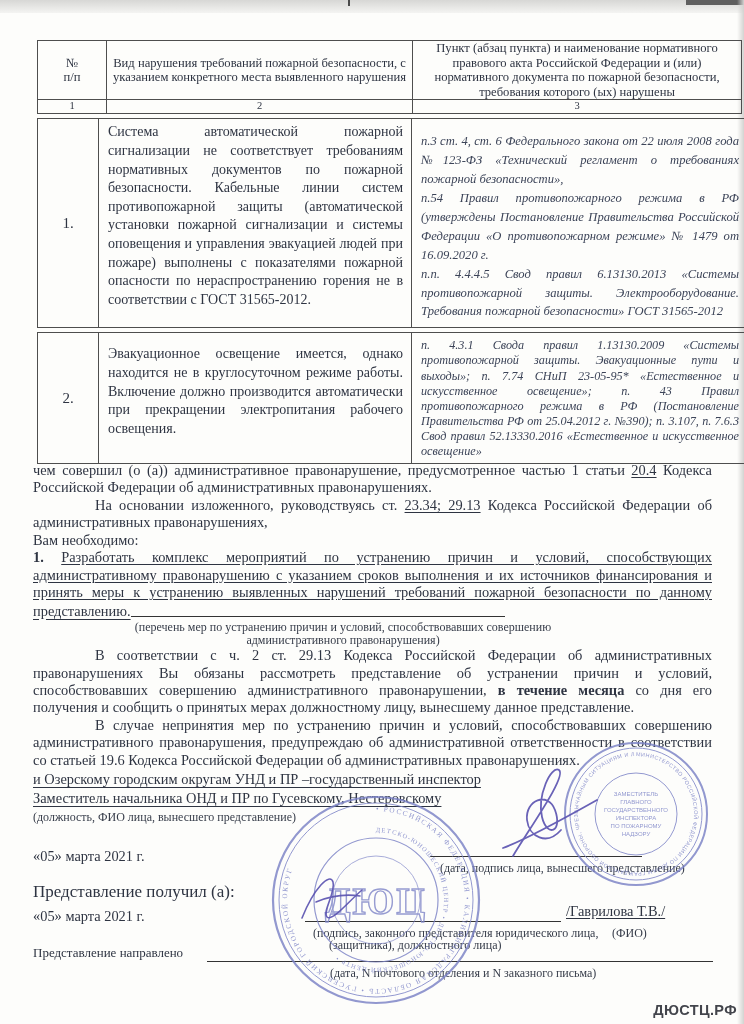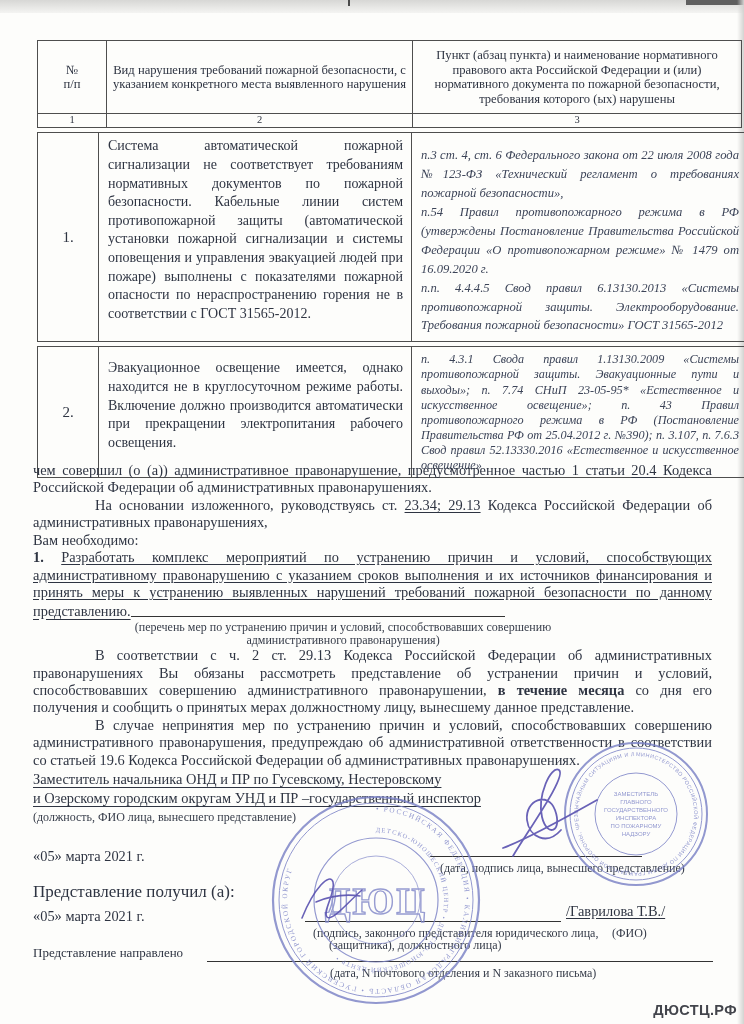--- a/index.html
+++ b/index.html
@@ -10,21 +10,21 @@
             background:linear-gradient(#d7d7d5,#f4f4f2);}
   .scan-corner{position:absolute;top:0;right:0;width:58px;height:5px;background:#5f5f5f;}
   .scan-tick{position:absolute;top:0;left:348px;width:2px;height:6px;background:#4a4a4a;}
   .scan-right{position:absolute;top:0;right:0;width:7px;height:100%;
               background:linear-gradient(to left,#d3d3d1,rgba(244,244,242,0));}
   
   .tblwrap{position:absolute;top:40px;left:37px;width:671px;}
   table{border-collapse:collapse;width:671px;table-layout:fixed;}
   td{border:1.6px solid #4e4e4e;vertical-align:top;}
   .c1{width:58px;}.c2{width:295px;}.c3{width:318px;}
-  .hdr td{text-align:center;font-size:12.6px;line-height:1.16;padding:7px 5px;vertical-align:middle;white-space:pre-line;}
+  .hdr td{text-align:center;font-size:12.6px;line-height:1.16;padding:0 5px;vertical-align:middle;white-space:pre-line;}
   .nums td{text-align:center;font-size:10.5px;line-height:12px;height:13px;padding:0;}
   .rowtbl{margin-top:4px;}
   td.numcell{text-align:center;vertical-align:middle;font-size:15px;}
   td.viol{font-size:14px;line-height:1.33;text-align:justify;padding:4px 8px 4px 9px;}
   td.viol2{padding-top:12px;}
   td.basis{font-style:italic;text-align:justify;white-space:pre-line;color:#3c4458;}
   td.basis1{font-size:12.6px;line-height:1.5;padding:13px 8px 6px 9px;}
   td.basis2{font-size:12.2px;line-height:1.24;padding:5px 8px 4px 9px;}
   
   .bodytext{position:absolute;top:462px;left:33px;width:679px;
@@ -114,22 +114,22 @@
     <p><span>чем совершил (о (а)) административное правонарушение, предусмотренное частью 1 статьи </span><span class="u">20.4</span><span> Кодекса Российской Федерации об административных правонарушениях.</span></p>
     <p class="ind"><span>На основании изложенного, руководствуясь ст. </span><span class="u">23.34; 29.13</span><span> Кодекса Российской Федерации об административных правонарушениях,</span></p>
     <p>Вам необходимо:</p>
     <p><span class="b">1.</span> <span class="u">Разработать комплекс мероприятий по устранению причин и условий, способствующих административному правонарушению с указанием сроков выполнения и их источников финансирования и принять меры к устранению выявленных нарушений требований пожарной безопасности по данному представлению.</span><span class="fill"></span></p>
     <div class="smallcap cap-center">(перечень мер по устранению причин и условий, способствовавших совершению административного правонарушения)</div>
     <p class="ind"><span>В соответствии с ч. 2 ст. 29.13 Кодекса Российской Федерации об административных правонарушениях Вы обязаны рассмотреть представление об устранении причин и условий, способствовавших совершению административного правонарушении, </span><span class="b">в течение месяца</span><span> со дня его получения и сообщить о принятых мерах должностному лицу, вынесшему данное представление.</span></p>
     <p class="ind">В случае непринятия мер по устранению причин и условий, способствовавших совершению административного правонарушения, предупреждаю об административной ответственности в соответствии со статьей 19.6 Кодекса Российской Федерации об административных правонарушениях.</p>
   </div>
 
   <div class="abs sigblock">
+    <div class="sigline">и Озерскому городским округам УНД и ПР –государственный инспектор</div>
     <div class="sigline">Заместитель начальника ОНД и ПР  по Гусевскому, Нестеровскому</div>
-    <div class="sigline">и Озерскому городским округам УНД и ПР –государственный инспектор</div>
     <div class="smallcap">(должность, ФИО лица, вынесшего представление)</div>
   </div>
   <div class="abs date1">«05» марта 2021 г.</div>
 
   <div class="abs rline r-sign-line"></div>
   <div class="abs smallcap r-sign-cap">(дата, подпись лица, вынесшего представление)</div>
 
   <div class="abs recv-label">Представление получил (а):</div>
   <div class="abs recv-date">«05» марта 2021 г.</div>
   <div class="abs rline sig-line2"></div>

